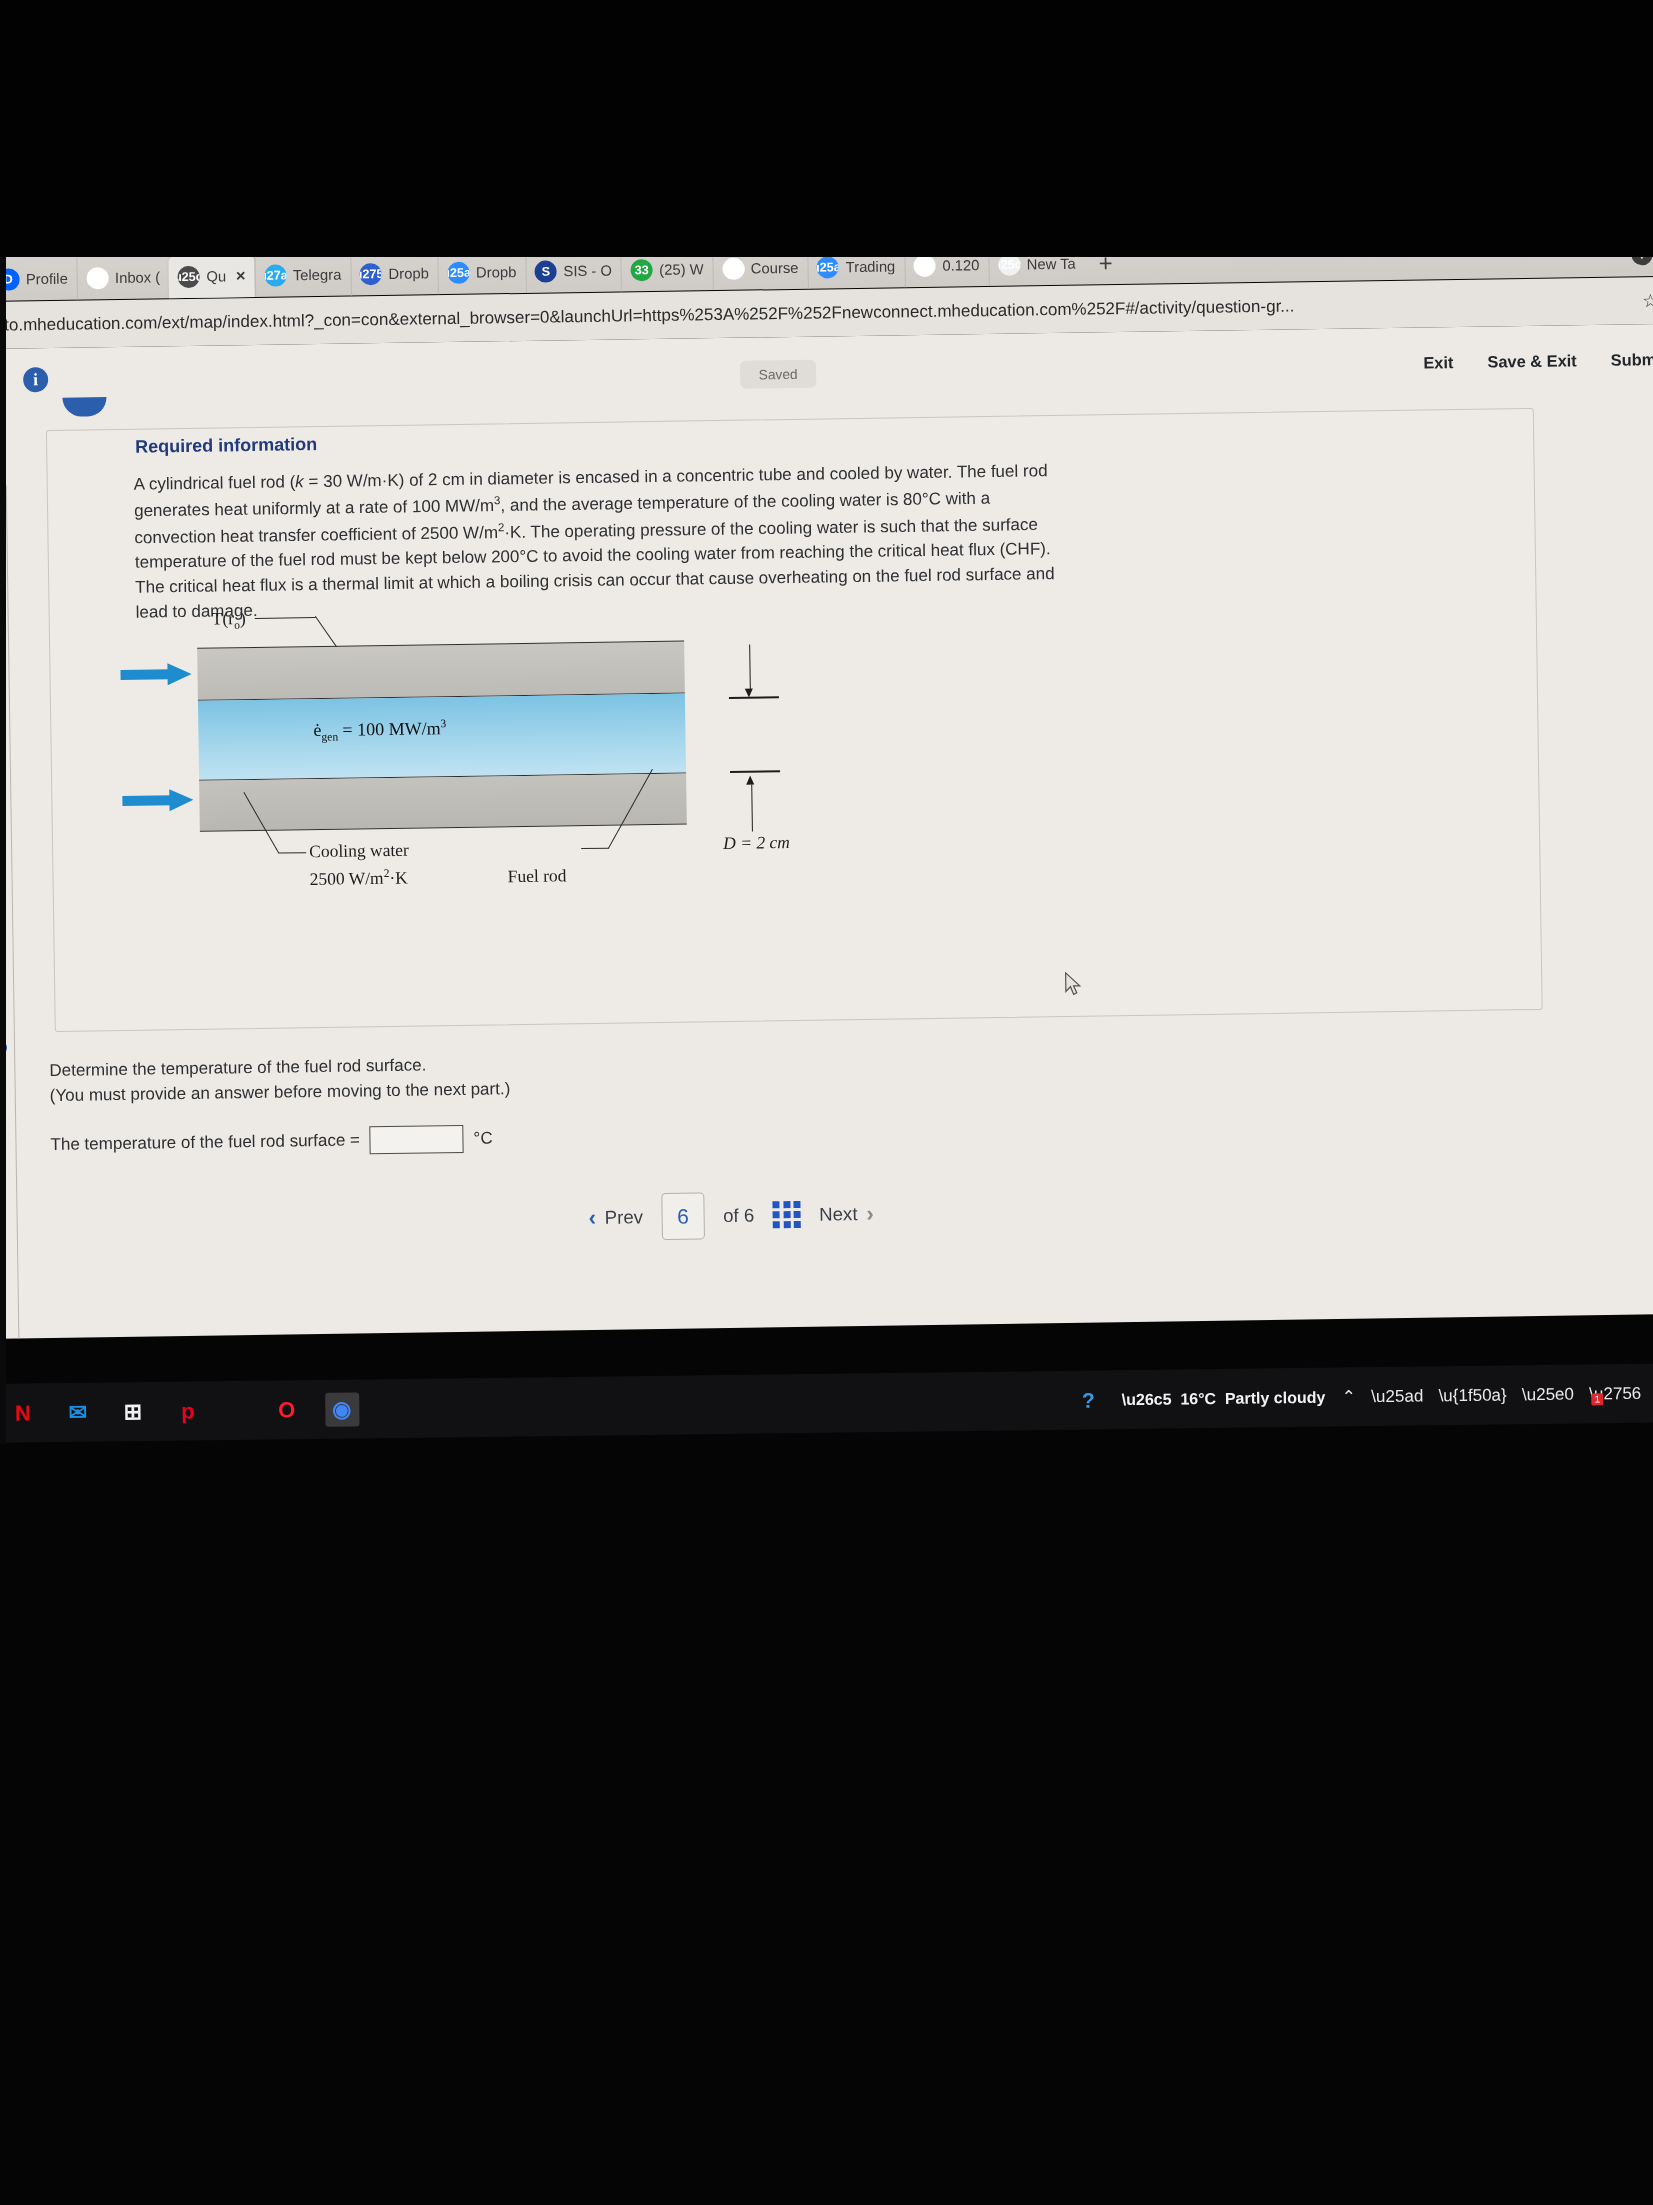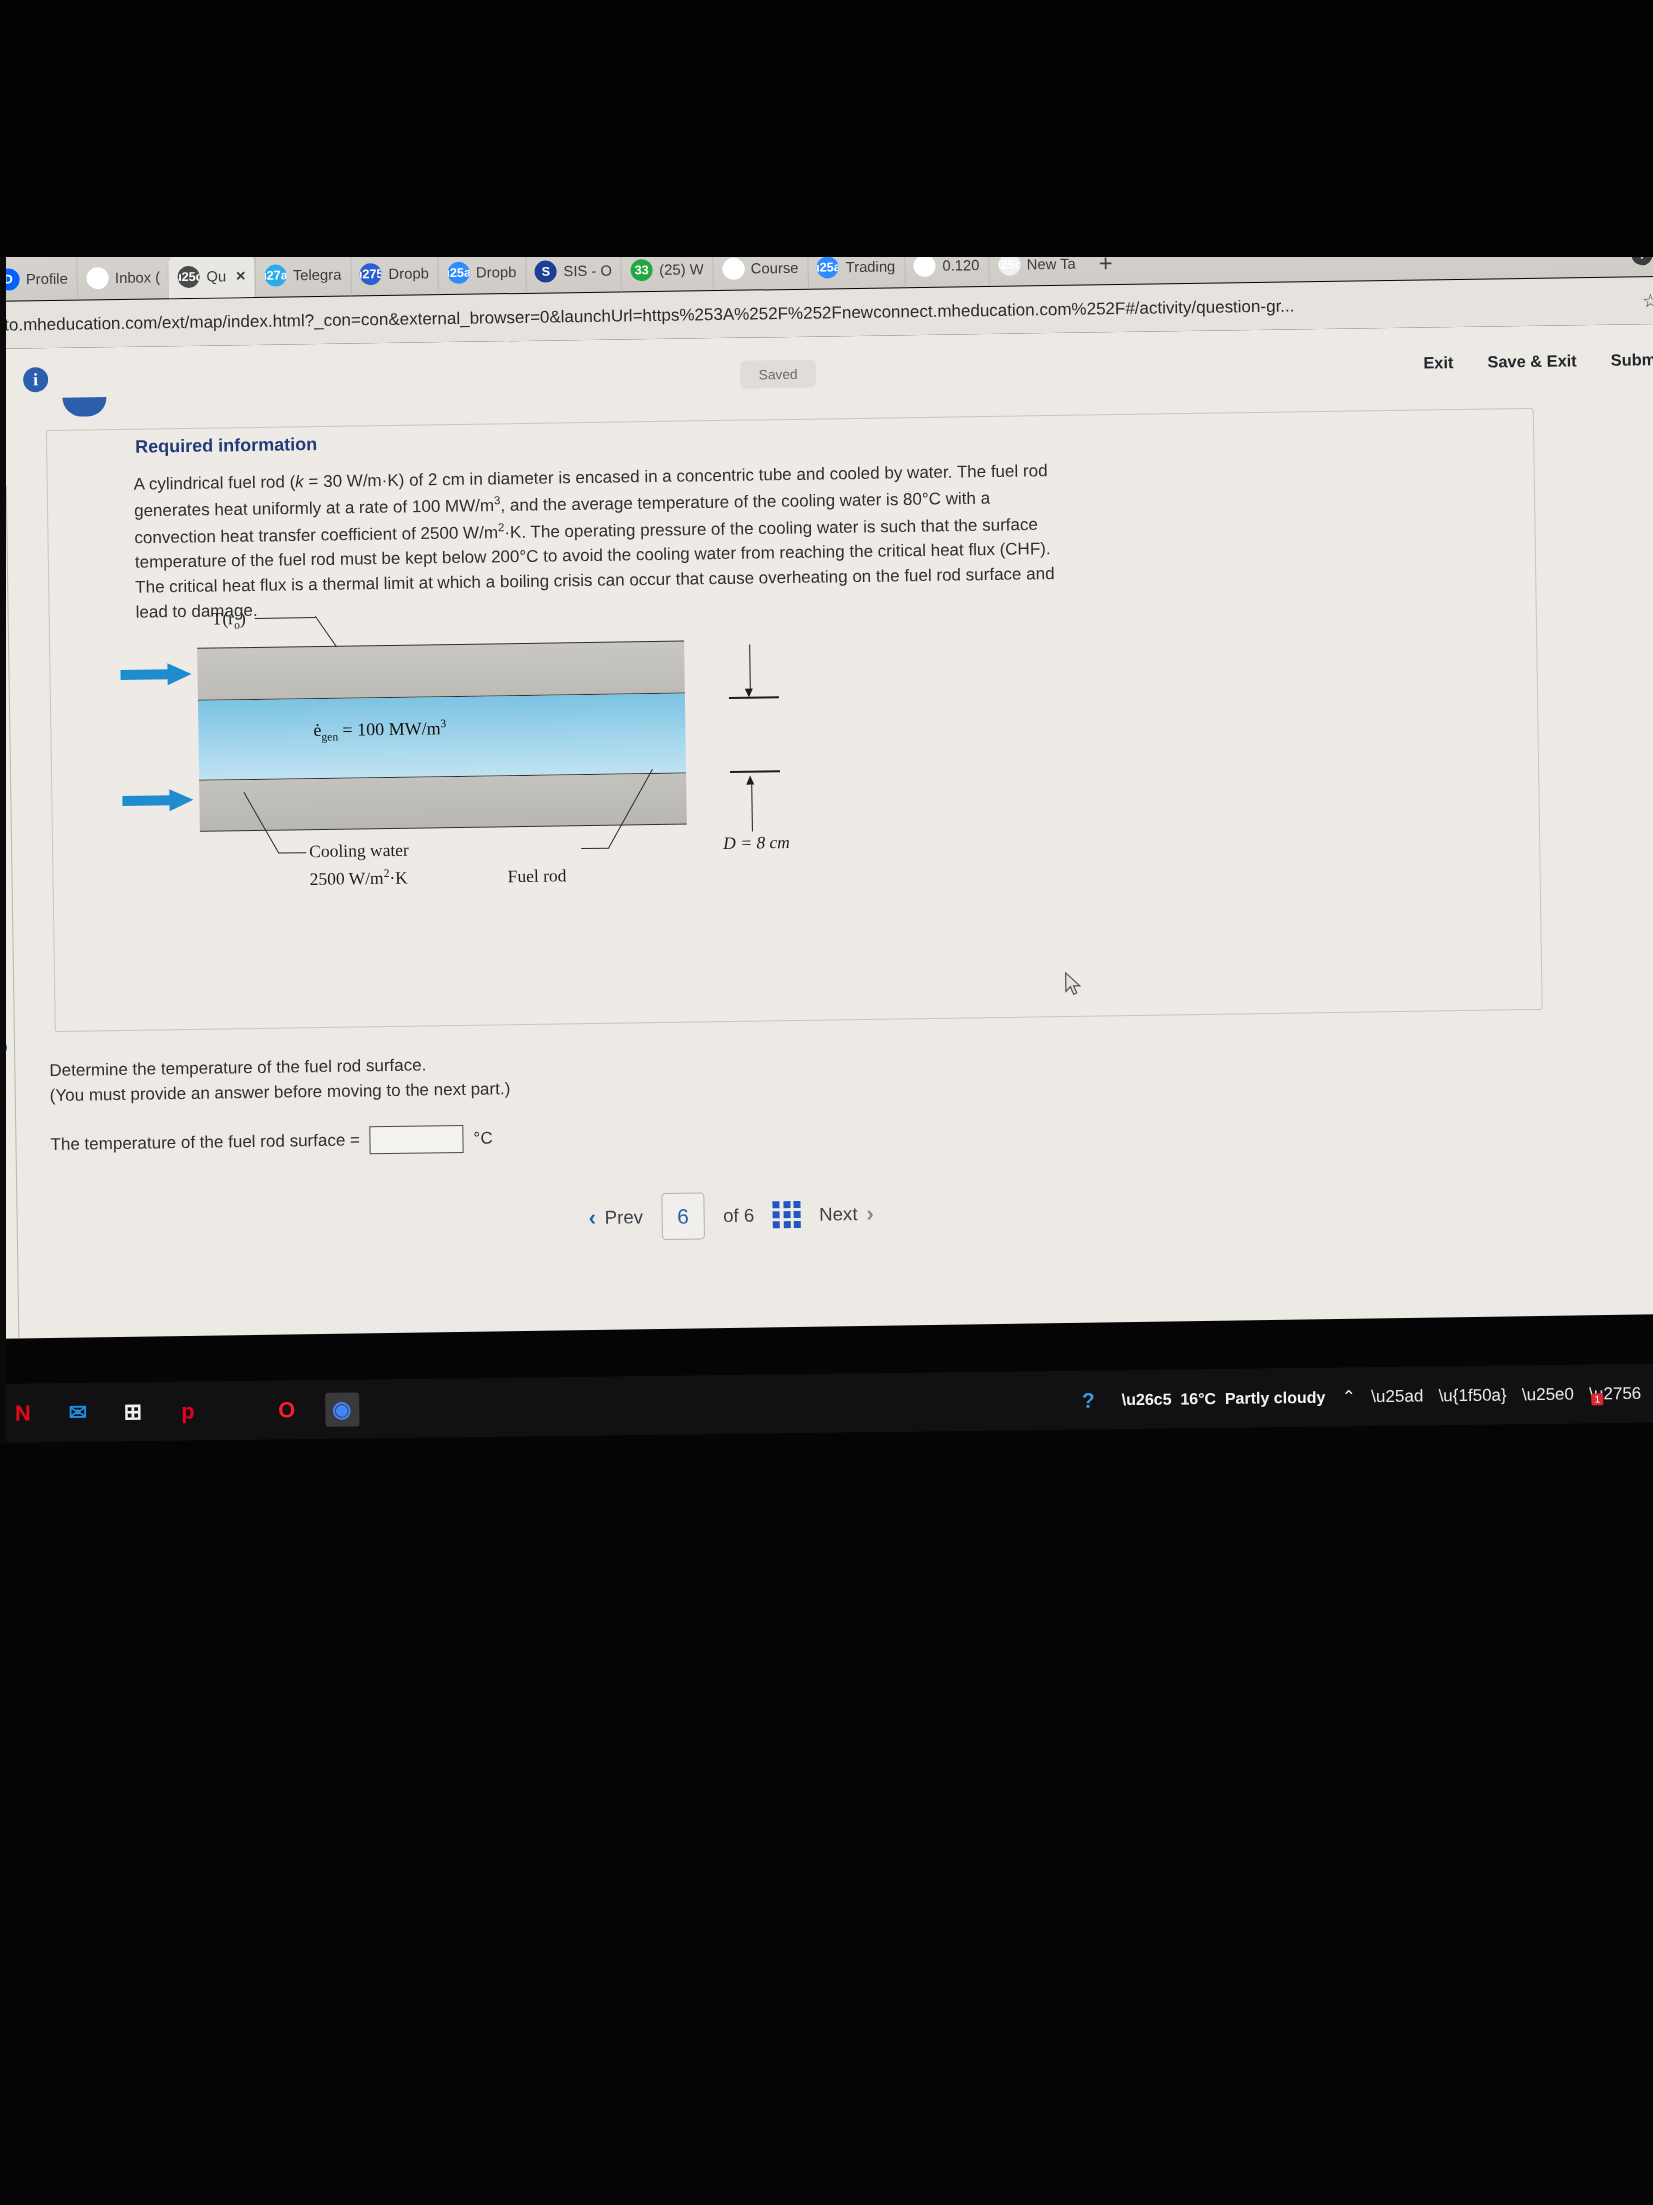--- a/index.html
+++ b/index.html
@@ -433,21 +433,21 @@
           <div class="fig-label" style="left:405px; top:234px;margin-top:28px;">Fuel rod</div>
           <div class="lead" style="left:479px; top:245px; width:28.4px; height:1.1px;"></div>
           <div class="lead" style="left:506px; top:245px; width:90px; height:1.1px; transform: rotate(-60deg);"></div>
 
           <div class="dim-line" style="left:650px; top:44px; width:1.1px; height:47px;"></div>
           <div style="position:absolute;left:645px;top:88px;width:0;height:0;border-left:4.9px solid transparent;border-right:4.9px solid transparent;border-top:9.3px solid #1d1d1d;"></div>
           <div class="dim-line" style="left:629px; top:96px; width:50px; height:1.6px;"></div>
           <div class="dim-line" style="left:629px; top:170px; width:50px; height:1.6px;"></div>
           <div style="position:absolute;left:645px;top:175px;width:0;height:0;border-left:4.9px solid transparent;border-right:4.9px solid transparent;border-bottom:9.3px solid #1d1d1d;"></div>
           <div class="dim-line" style="left:650px; top:184px; width:1.1px; height:47px;"></div>
-          <div class="fig-label" style="left:621px; top:232px; font-style:italic;">D = 8 cm</div>
+          <div class="fig-label" style="left:621px; top:232px; font-style:italic;">D = 2 cm</div>
         </div>
       </div>
 
       <div class="determine">
         <div>Determine the temperature of the fuel rod surface.</div>
         <div>(You must provide an answer before moving to the next part.)</div>
       </div>
 
       <div class="answer-row">
         <span>The temperature of the fuel rod surface =</span>

